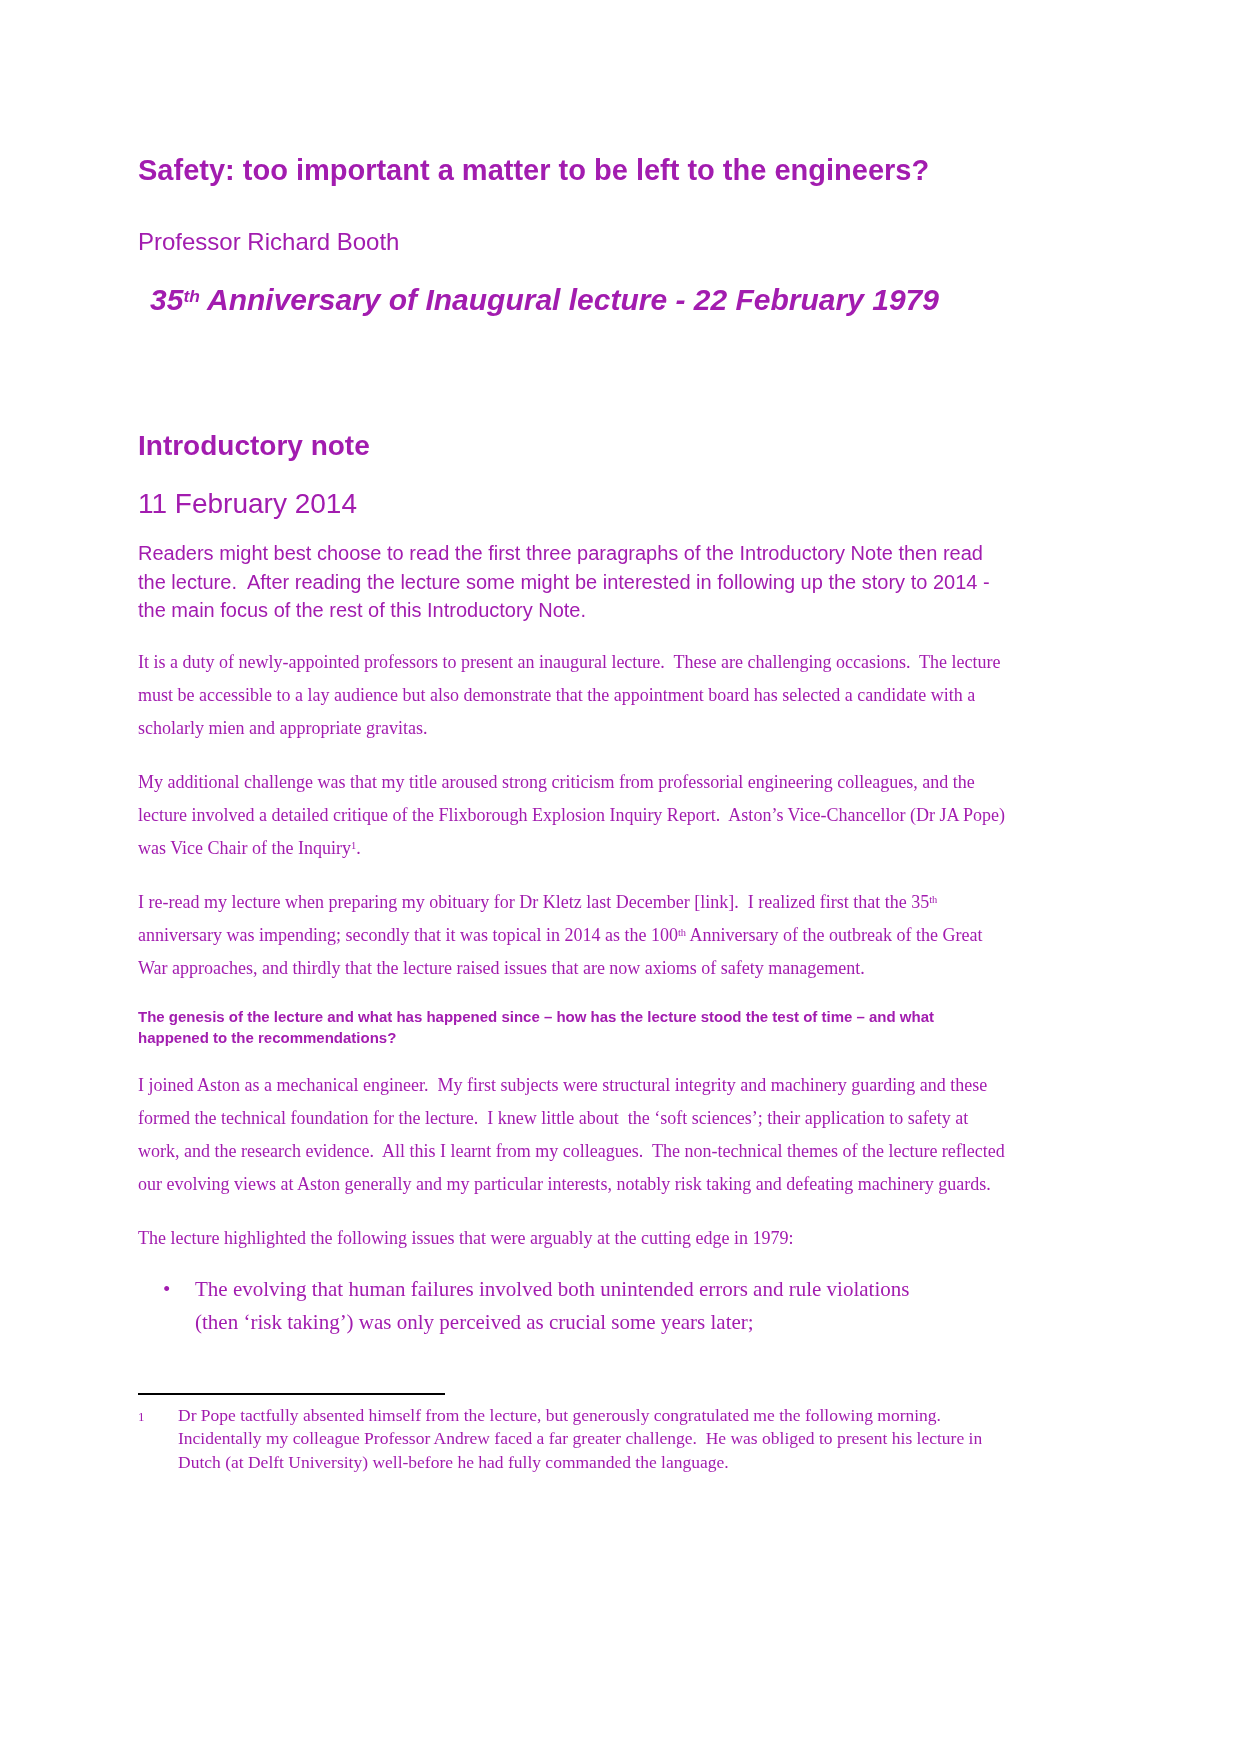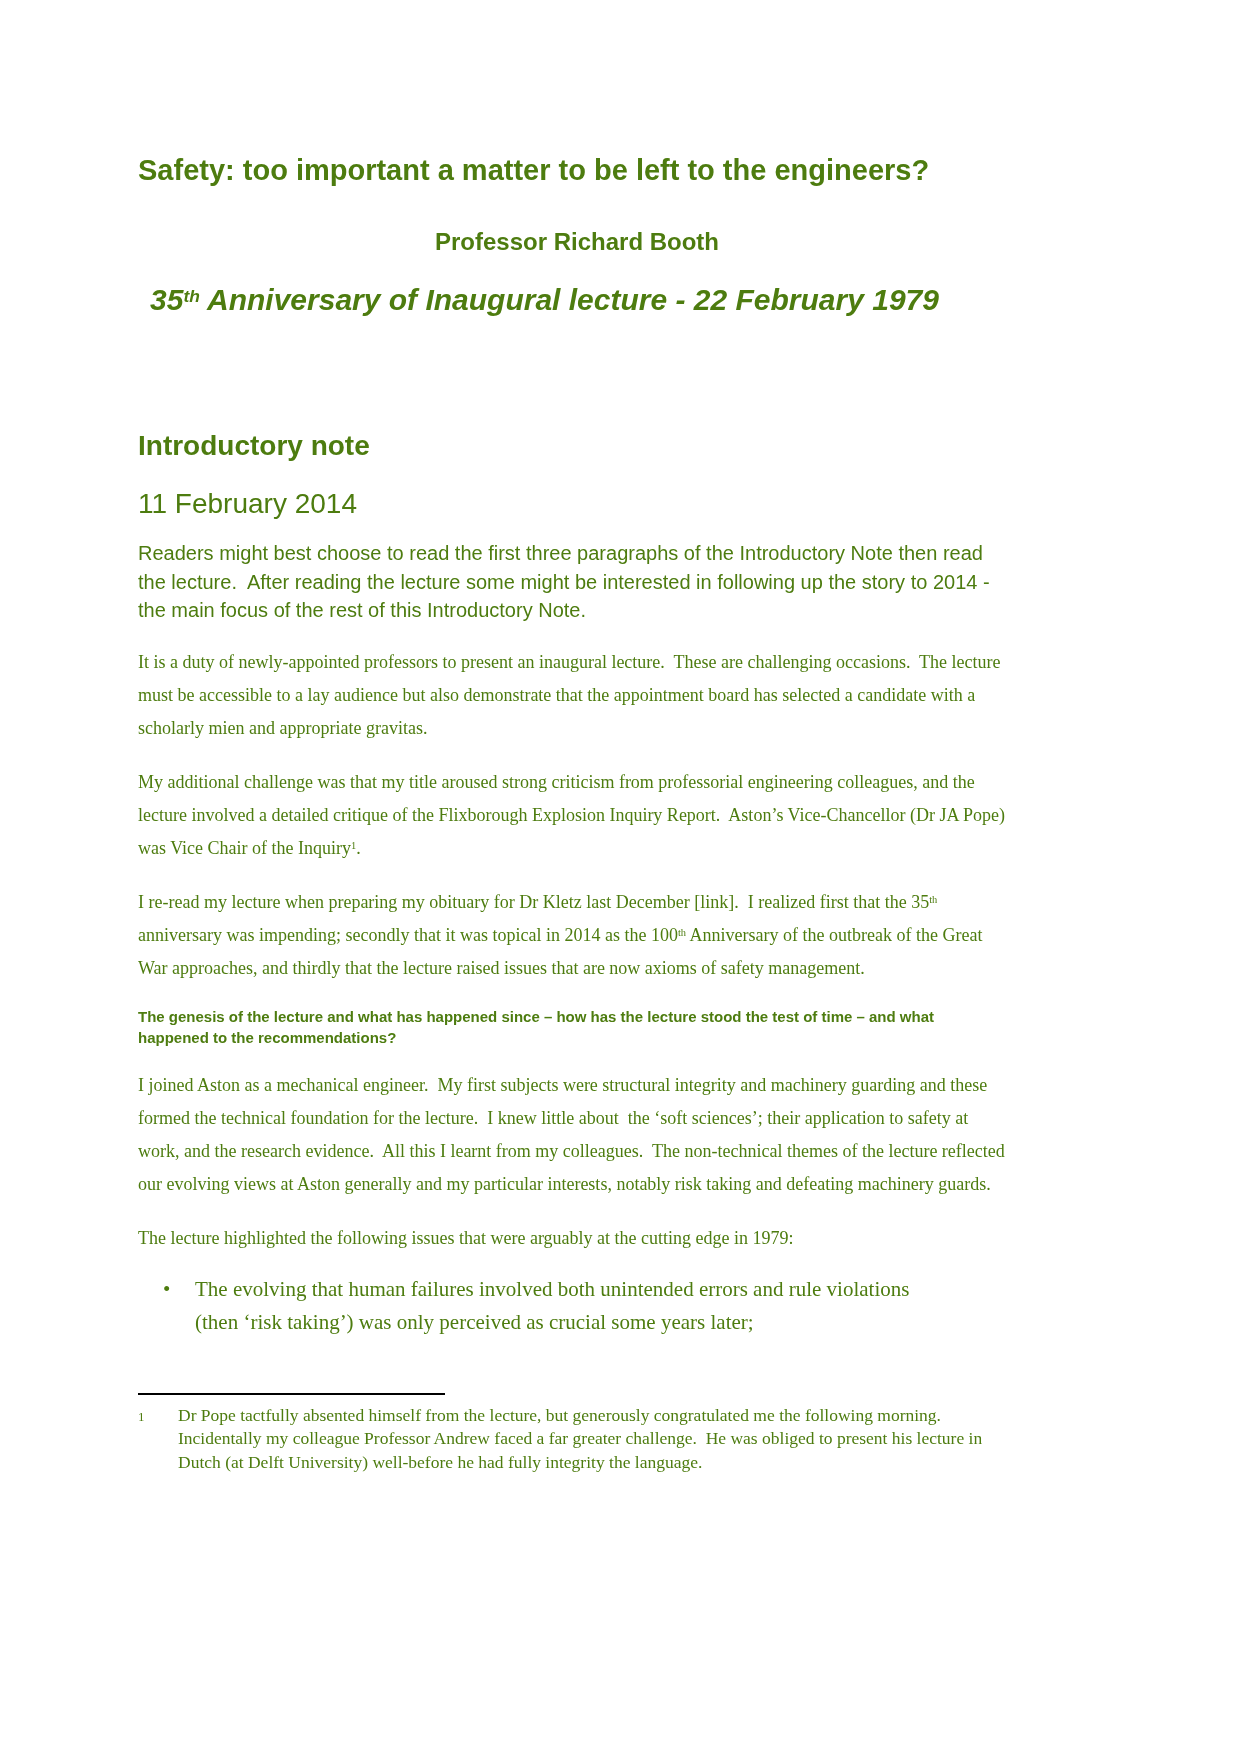--- a/index.html
+++ b/index.html
@@ -3,40 +3,39 @@
 <meta charset="utf-8">
 <style>
   html, body { margin: 0; padding: 0; background: #ffffff; }
   .page {
     position: relative;
     width: 1238px;
     height: 1752px;
     background: #ffffff;
     box-sizing: border-box;
     padding: 152px 0 0 138px;
-    color: #4d7c0f;
+    color: #a21caf;
     font-family: "Liberation Sans", "DejaVu Sans", sans-serif;
     overflow: hidden;
   }
   .content { width: 878px; }
 
   .doc-title {
     font-size: 29px;
     line-height: 36px;
     font-weight: bold;
     margin: 0;
     white-space: pre-wrap;
   }
   .doc-author {
     font-size: 24px;
     line-height: 30px;
-    font-weight: bold;
+    font-weight: normal;
     margin: 39px 0 0 0;
     white-space: pre-wrap;
-    text-align: center;
   }
   .doc-subtitle {
     font-size: 30px;
     line-height: 40px;
     font-weight: bold;
     font-style: italic;
     margin: 23px 0 0 12px;
     white-space: pre-wrap;
   }
   .section-heading {
@@ -145,17 +144,17 @@
         <div class="bullet-row">
           <span class="bullet-mark">•</span>
           <span class="bullet-text">The evolving that human failures involved both unintended errors and rule violations (then ‘risk taking’) was only perceived as crucial some years later;</span>
         </div>
       </div>
 
     <div class="footnote-area">
       <div class="footnote-rule"></div>
       <div class="footnote">
         <span class="fn-marker">1</span>
-        <span class="fn-text">Dr Pope tactfully absented himself from the lecture, but generously congratulated me the following morning.  Incidentally my colleague Professor Andrew faced a far greater challenge.  He was obliged to present his lecture in Dutch (at Delft University) well-before he had fully integrity the language.</span>
+        <span class="fn-text">Dr Pope tactfully absented himself from the lecture, but generously congratulated me the following morning.  Incidentally my colleague Professor Andrew faced a far greater challenge.  He was obliged to present his lecture in Dutch (at Delft University) well-before he had fully commanded the language.</span>
       </div>
     </div>
   </div>
 </div>
 
 </body></html>

